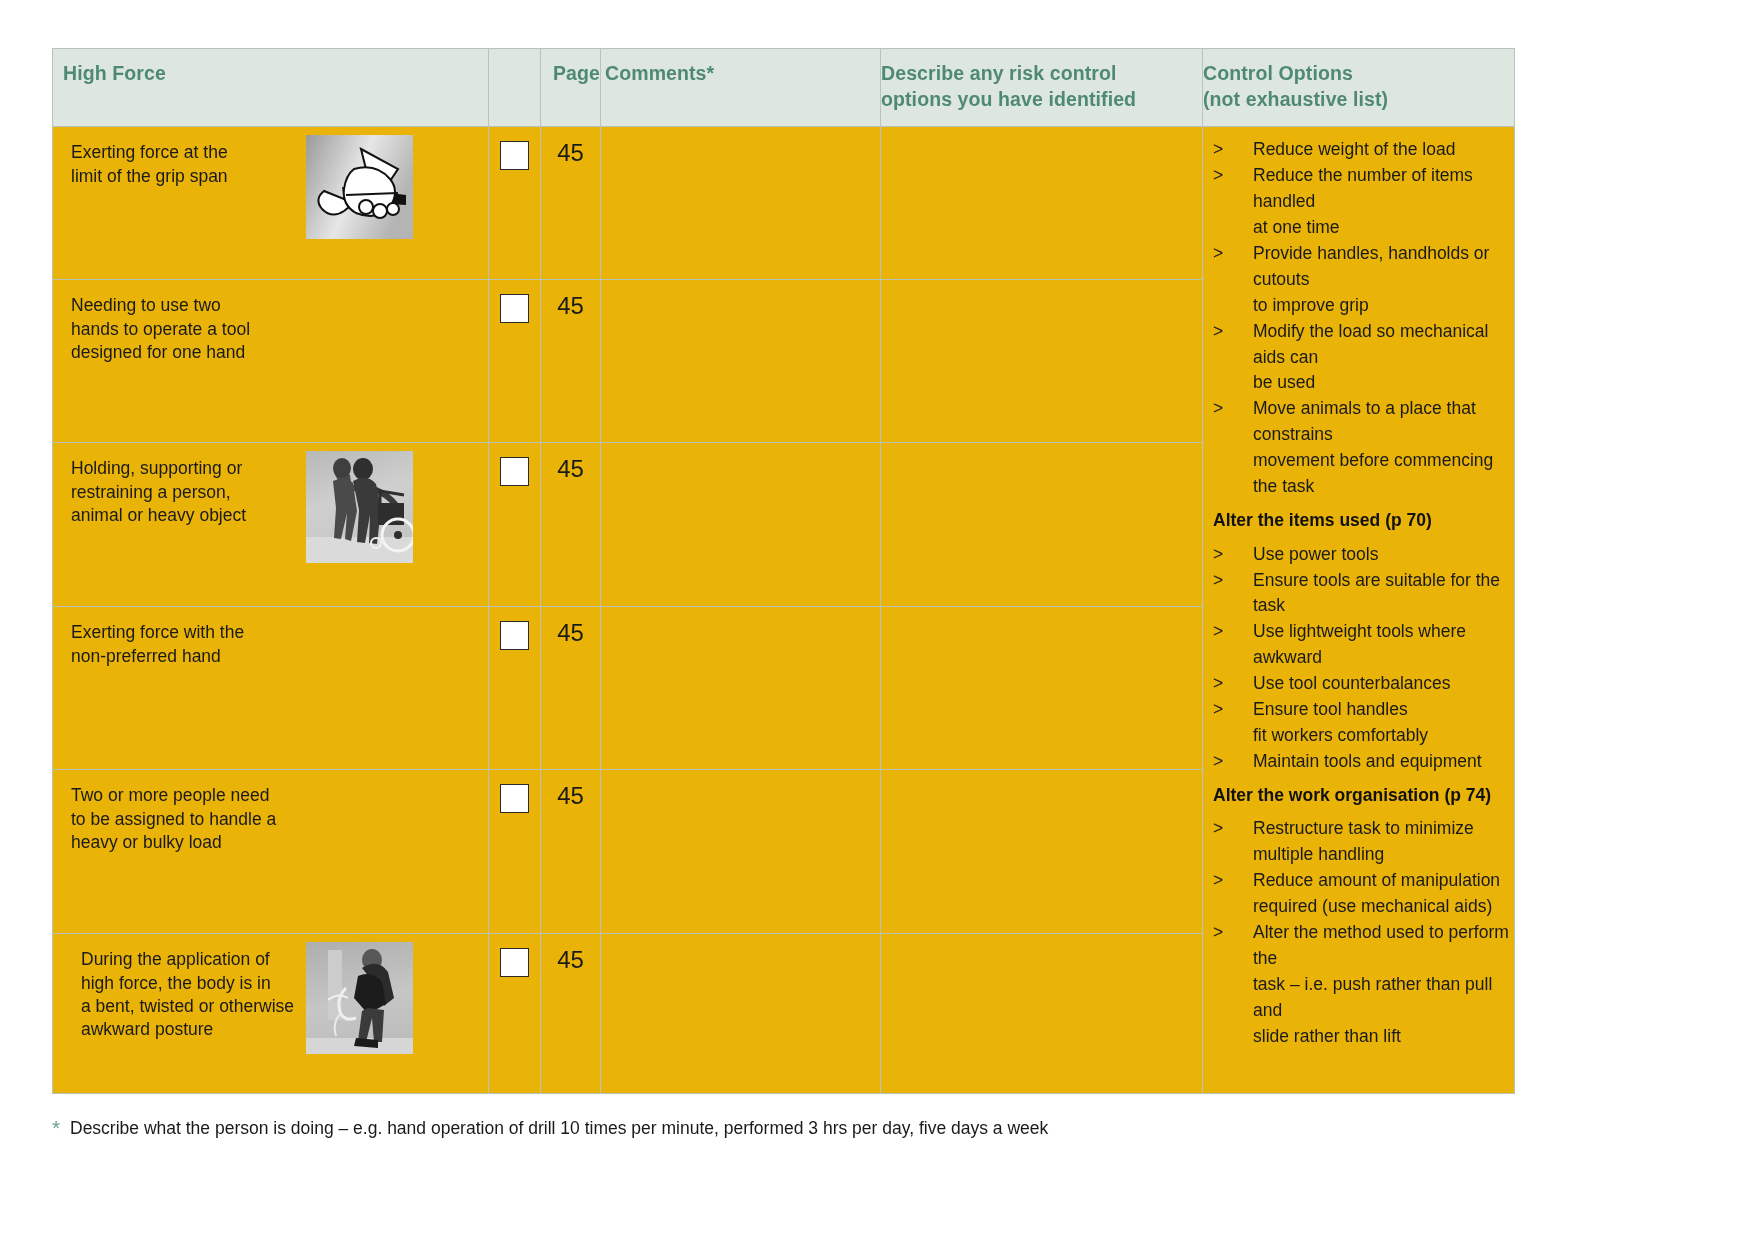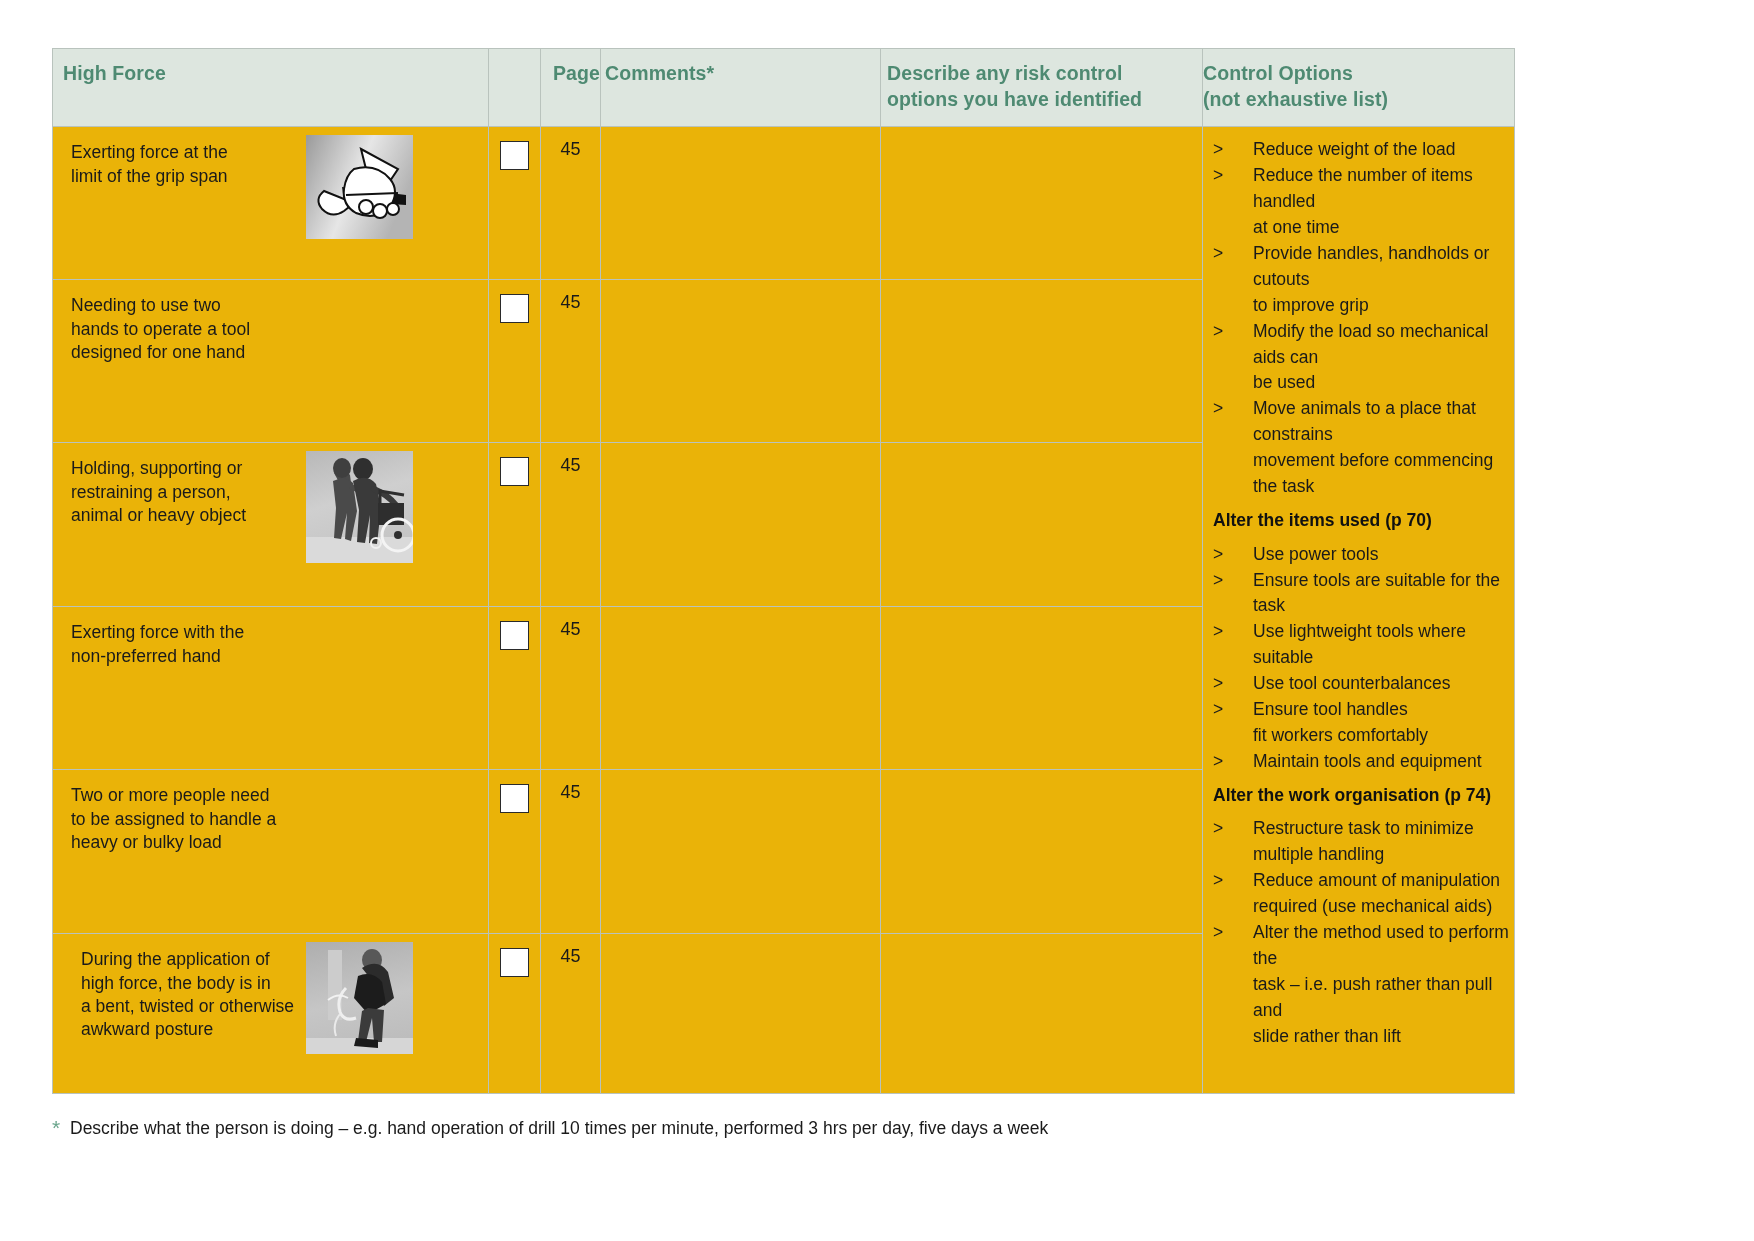--- a/index.html
+++ b/index.html
@@ -49,21 +49,21 @@
     font-weight: bold;
     color: #4e8a72;
     letter-spacing: 0.1px;
     line-height: 1.32;
     height: 44px;
   }
   thead th.h-hazard   { padding-left: 10px; }
   thead th.h-check    { padding: 0; }
   thead th.h-page     { padding-left: 12px; }
   thead th.h-comment  { padding-left: 4px; }
-  thead th.h-describe { padding-left: 6px; }
+  thead th.h-describe { padding-left: 0; }
   thead th.h-control  { border-right: none; }
 
   thead th .ln { display: block; white-space: nowrap; }
 
   tbody td {
     border-top: 1px solid #b9c3bd;
     border-right: 1px solid #b9c3bd;
     vertical-align: top;
     background: #eab308;
     padding: 0;
@@ -97,21 +97,21 @@
     width: 27px;
     height: 27px;
     border: 1.6px solid #2a2a2a;
     background: #fff;
     margin: 14px auto 0 auto;
   }
 
   td.cell-page {
     padding: 12px 0 0 0;
     text-align: center;
-    font-size: 18px;
+    font-size: 24px;
     color: #1a1a1a;
   }
   td.cell-comment, td.cell-describe { padding: 0; }
 
   td.cell-control {
     padding: 10px 4px 10px 10px;
     vertical-align: top;
   }
 
   .ctrl-list { margin: 0; padding: 0; list-style: none; }
@@ -269,21 +269,21 @@
             <li>
                 <span class="gt">&gt;</span>
                 <span class="ctxt">Use power tools</span>
               </li>
             <li>
                 <span class="gt">&gt;</span>
                 <span class="ctxt">Ensure tools are suitable for the task</span>
               </li>
             <li>
                 <span class="gt">&gt;</span>
-                <span class="ctxt">Use lightweight tools where suitable</span>
+                <span class="ctxt">Use lightweight tools where awkward</span>
               </li>
             <li>
                 <span class="gt">&gt;</span>
                 <span class="ctxt">Use tool counterbalances</span>
               </li>
             <li>
                 <span class="gt">&gt;</span>
                 <span class="ctxt">Ensure tool handles
 fit workers comfortably</span>
               </li>

